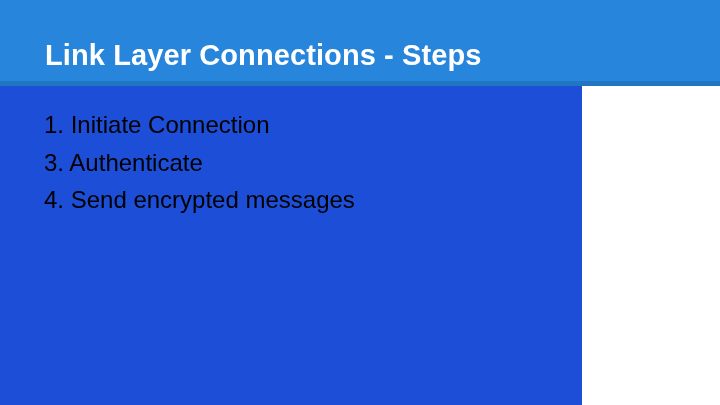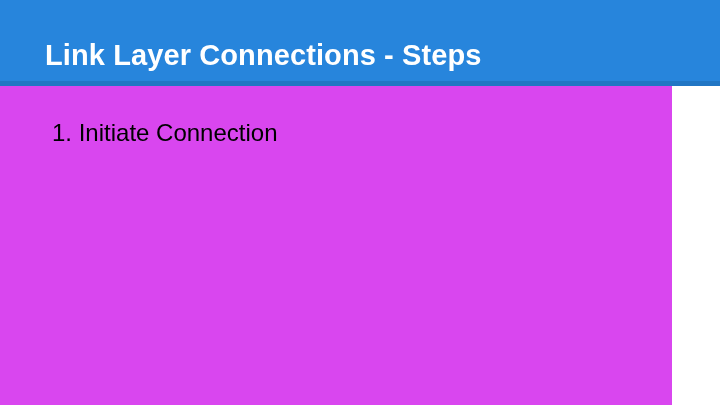--- a/index.html
+++ b/index.html
@@ -8,23 +8,23 @@
   }
   body {
     width: 720px;
     height: 405px;
     background: #ffffff;
     font-family: "Liberation Sans", sans-serif;
     overflow: hidden;
   }
   .slide {
     position: relative;
-    width: 672px;
+    width: 582px;
     height: 405px;
-    background: #d946ef;
+    background: #1d4ed8;
   }
   .title-band {
     position: absolute;
     left: 0;
     top: 0;
     width: 720px;
     height: 81px;
     background: #2785dc;
   }
   .title-band-accent {
@@ -47,35 +47,37 @@
     letter-spacing: 0.1px;
     white-space: nowrap;
   }
   .body-block {
     position: absolute;
     left: 40px;
     top: 104px;
     width: 640px;
   }
   .body-line {
-    margin: 12px;
+    margin: 4px;
     font-size: 24px;
     line-height: 33.5px;
     font-weight: normal;
     color: #000000;
     white-space: pre;
   }
 </style>
 </head>
 <body>
 
 <div class="slide">
 
   <div class="title-band"></div>
   <div class="title-band-accent"></div>
 
   <h1 class="slide-title">Link Layer Connections - Steps</h1>
 
   <div class="body-block">
     <p class="body-line">1. Initiate Connection</p>
+    <p class="body-line">3. Authenticate</p>
+    <p class="body-line">4. Send encrypted messages</p>
   </div>
 
 </div>
 
 </body></html>

